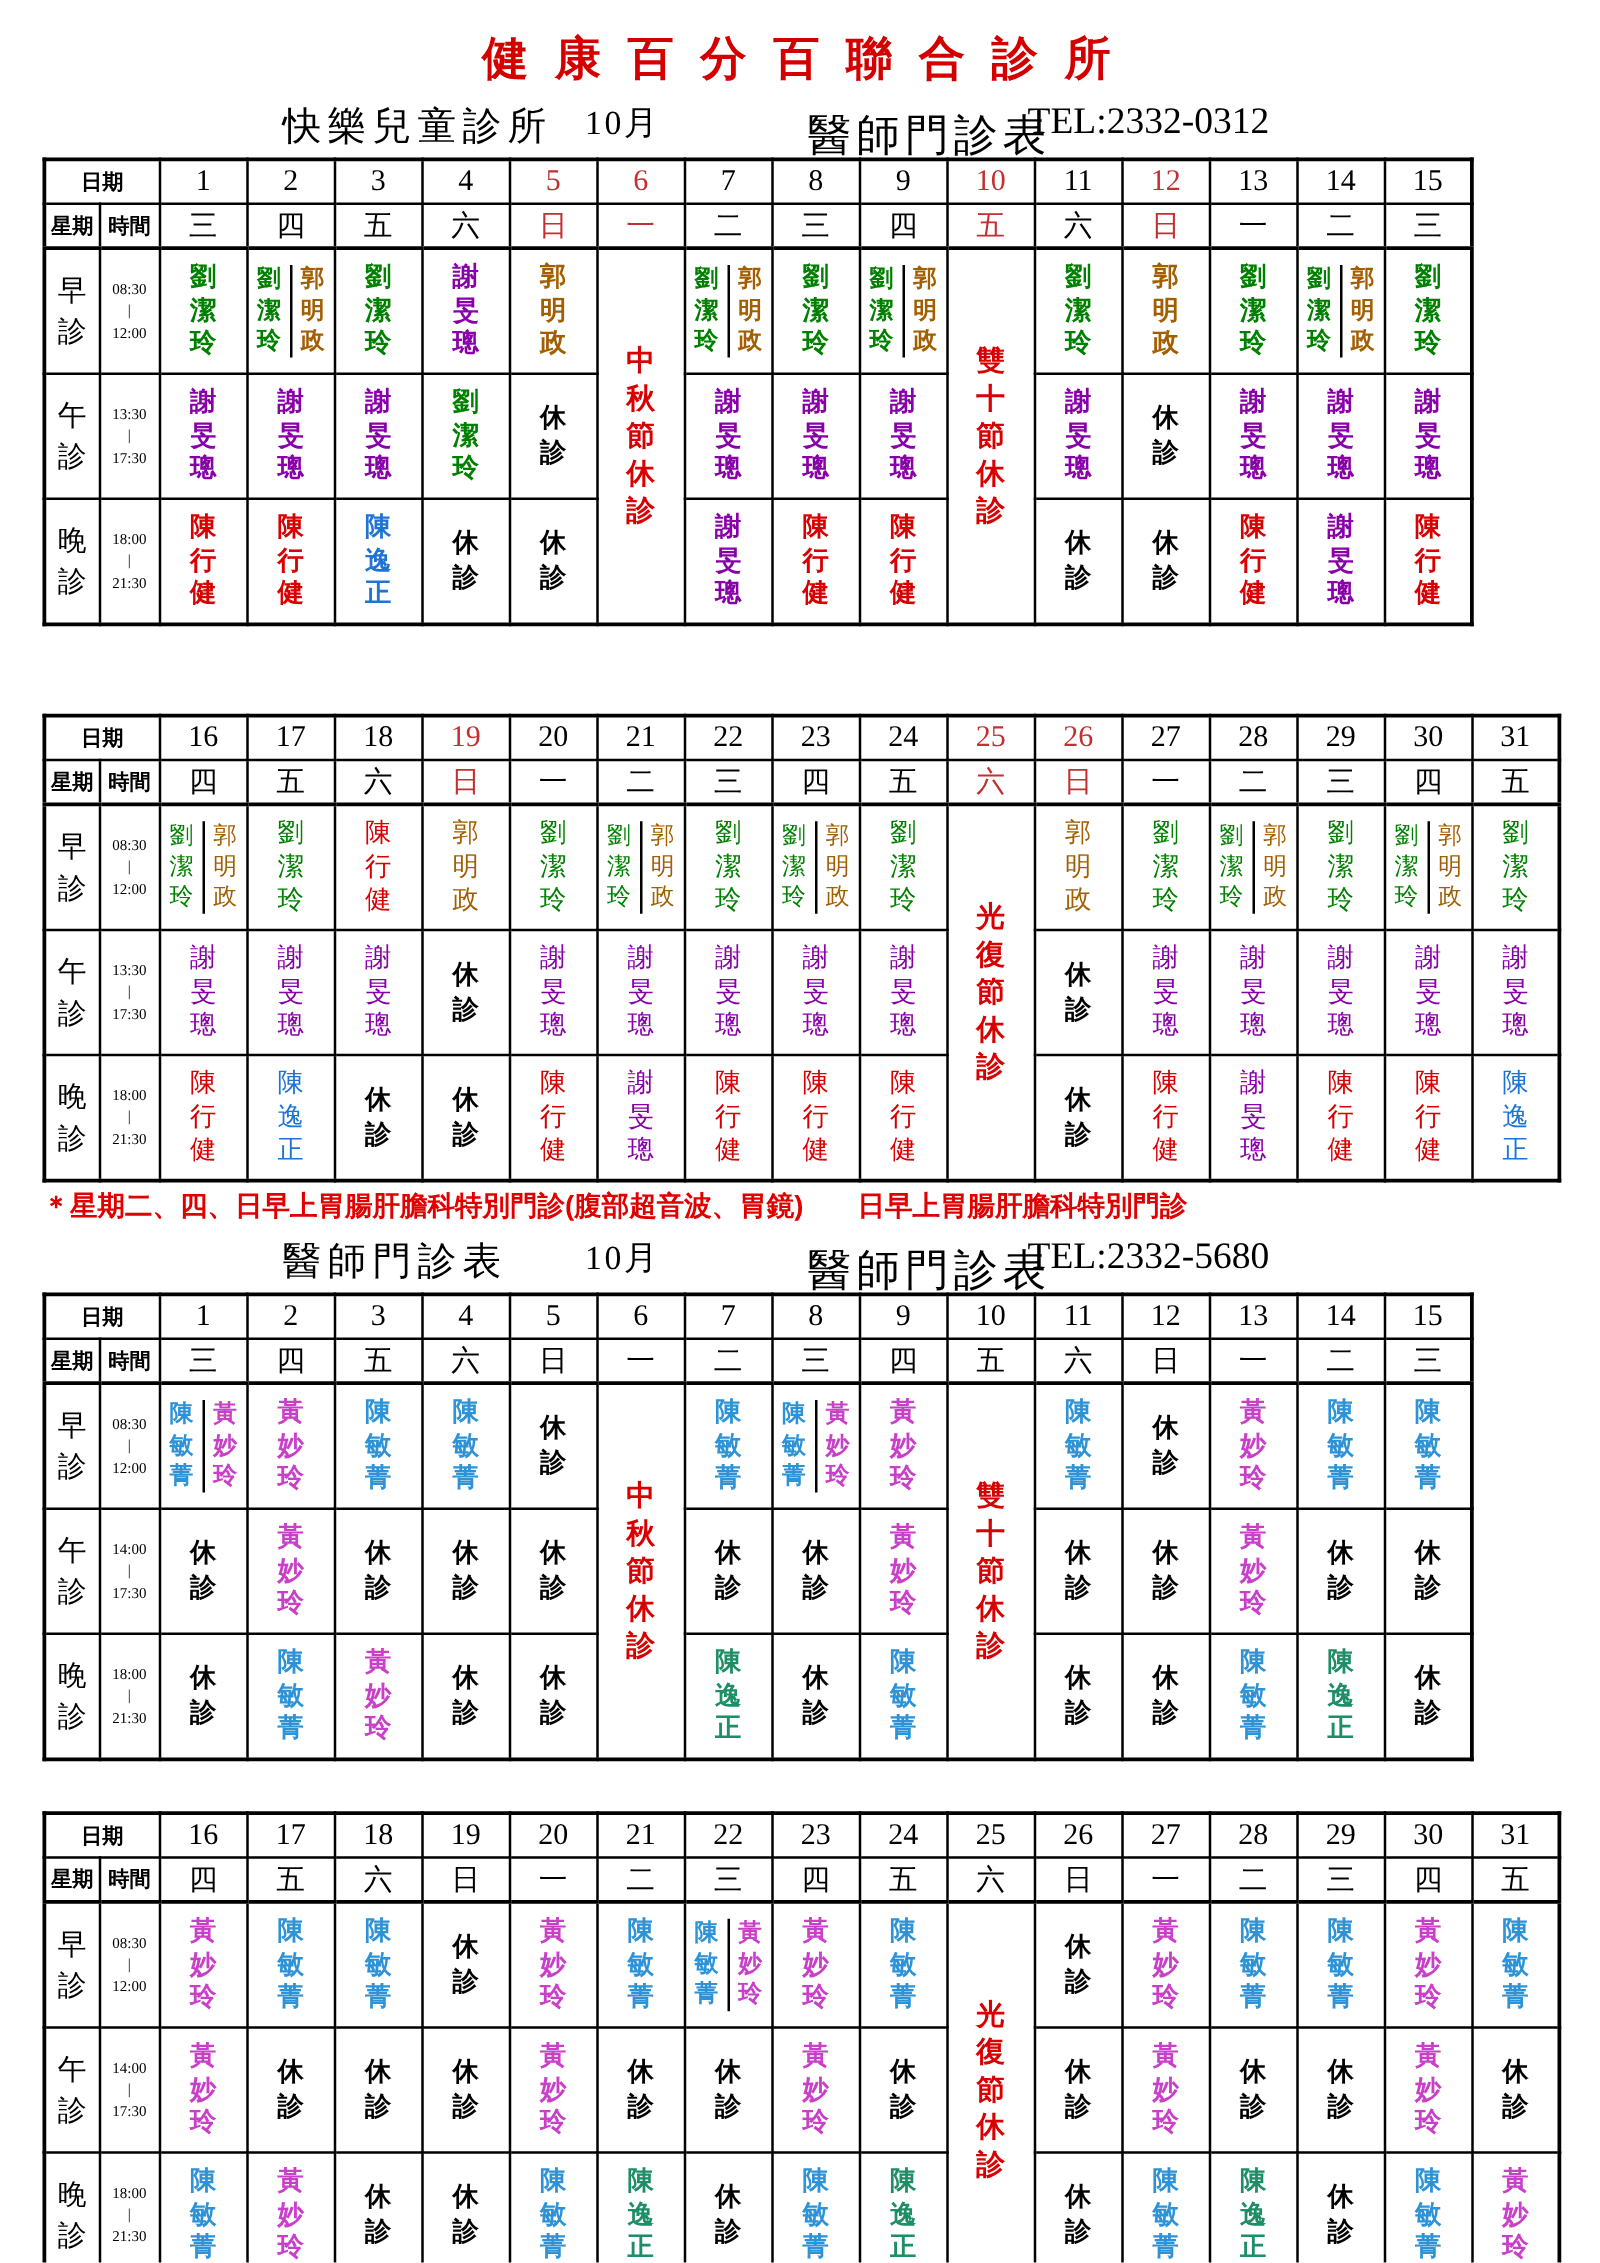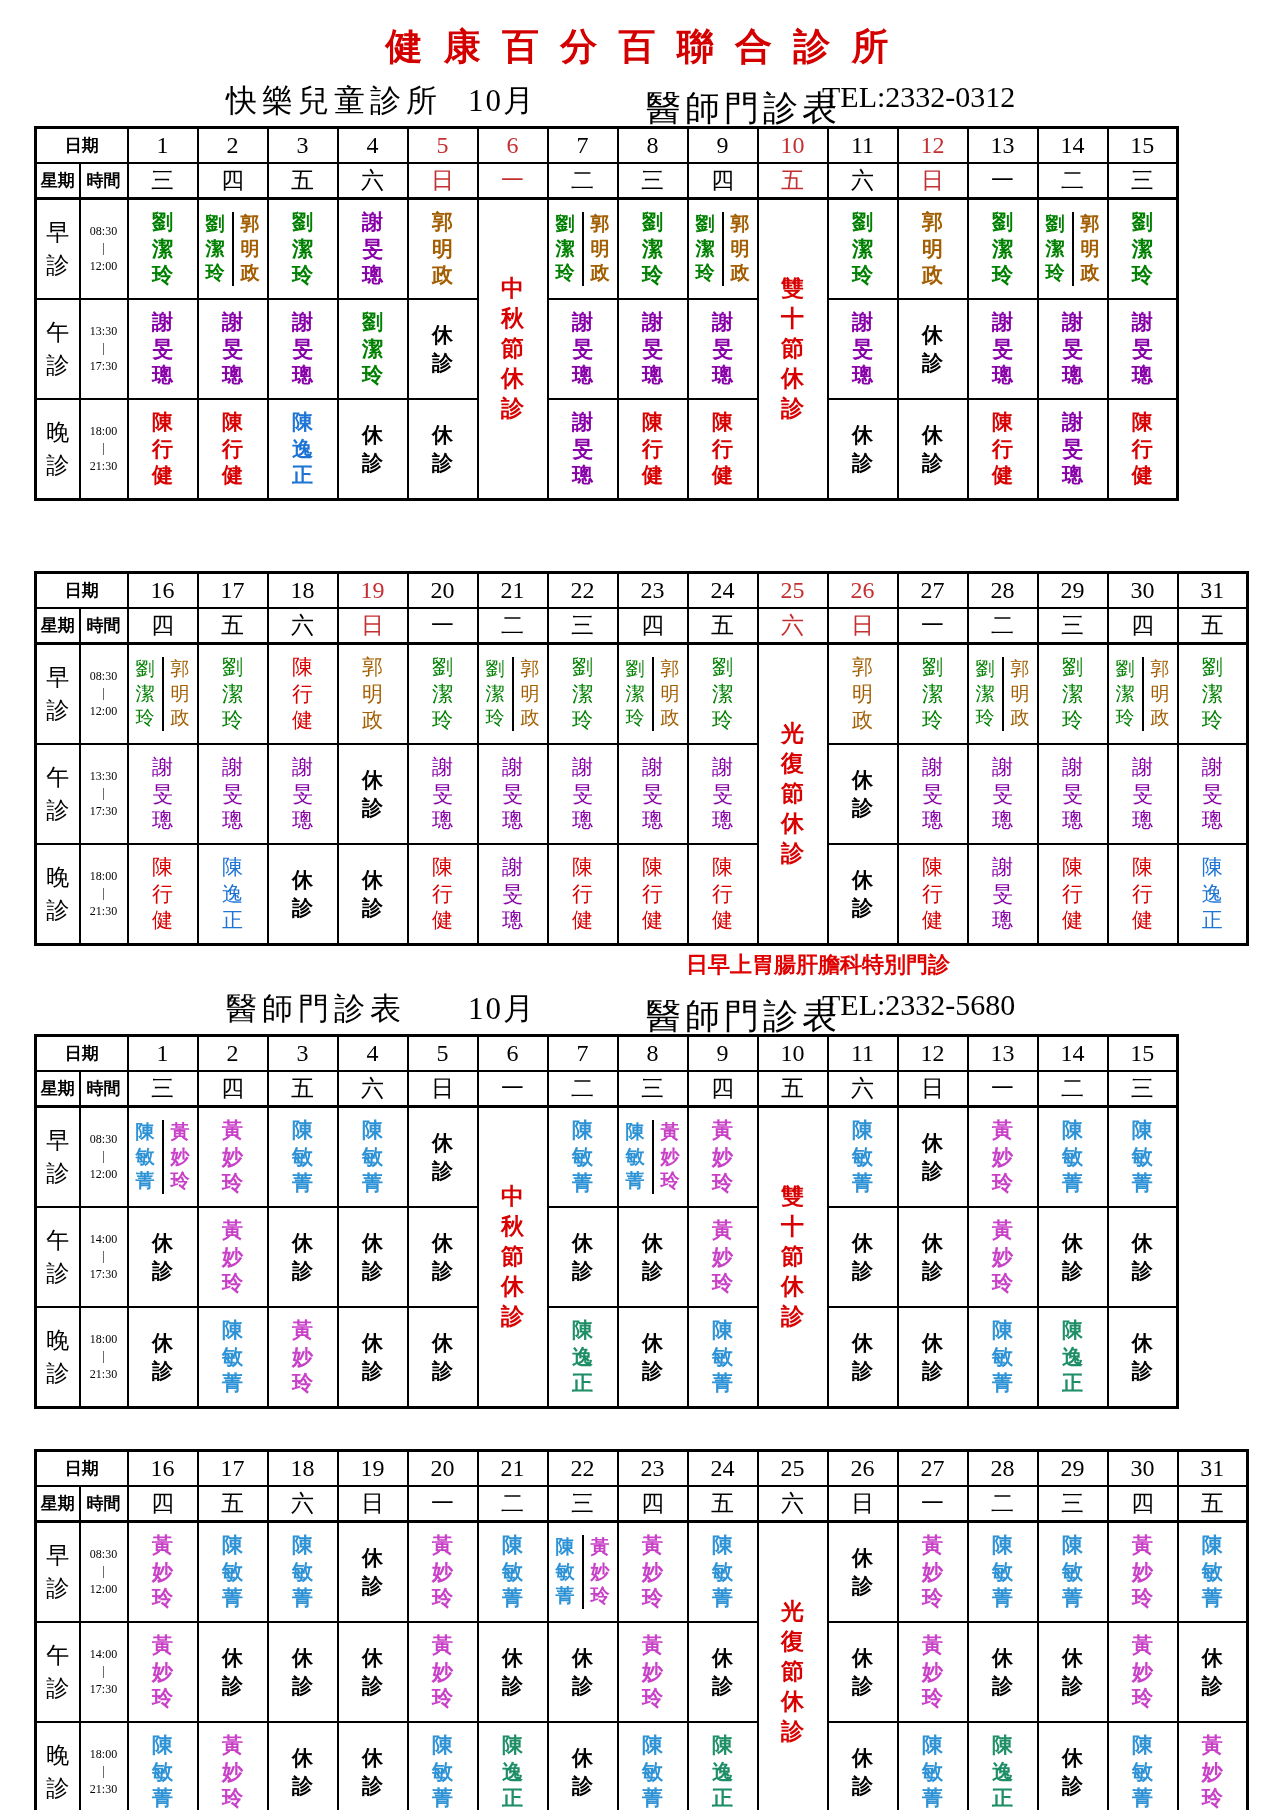--- a/index.html
+++ b/index.html
@@ -7,21 +7,21 @@
     width:1280px;height:1810px;background:#ffffff;position:relative;
     font-family:"Liberation Sans", sans-serif;color:#000;overflow:hidden;
   }
   .title{
     text-align:center;padding-top:22px;font-size:37px;letter-spacing:6px;
     color:#d40000;font-family:"Liberation Serif", serif;font-weight:bold;
   }
   .secthead{position:relative;height:40px;margin-top:8px;font-family:"Liberation Serif", serif;}
   .secthead span{position:absolute;top:0;white-space:nowrap;}
   .secthead .clinic{left:226px;font-size:31px;letter-spacing:5px;}
-  .secthead .month{left:468px;font-size:31px;letter-spacing:2px;}
+  .secthead .month{left:468px;font-size:27px;letter-spacing:2px;}
   .secthead .slabel{left:646px;font-size:35px;letter-spacing:4px;top:5px;}
   .secthead .tel{left:822px;font-size:30px;}
   table.sched{
     border-collapse:collapse;table-layout:fixed;margin-left:34px;margin-top:6px;
     border:3px solid #000;background:#fff;
   }
   table.sched td{
     border:2px solid #000;text-align:center;vertical-align:middle;padding:0;overflow:hidden;
   }
   .sched td.hlab{font-weight:bold;font-size:17px;height:33px;}
@@ -546,20 +546,21 @@
 健</td>
           <td class="doc" style="color: rgb(30, 116, 212);">陳
 逸
 正</td>
         </tr>
       </tbody>
     </table>
   </div>
 
 <div class="notes">
+  <span class="nl">＊星期二、四、日早上胃腸肝膽科特別門診(腹部超音波、胃鏡)</span>
   <span class="nr">日早上胃腸肝膽科特別門診</span>
 </div>
 
 <div class="secthead">
   <span class="clinic">醫師門診表</span>
   <span class="month">10月</span>
   <span class="slabel">醫師門診表</span>
   <span class="tel">TEL:2332-5680</span>
 </div>
 

